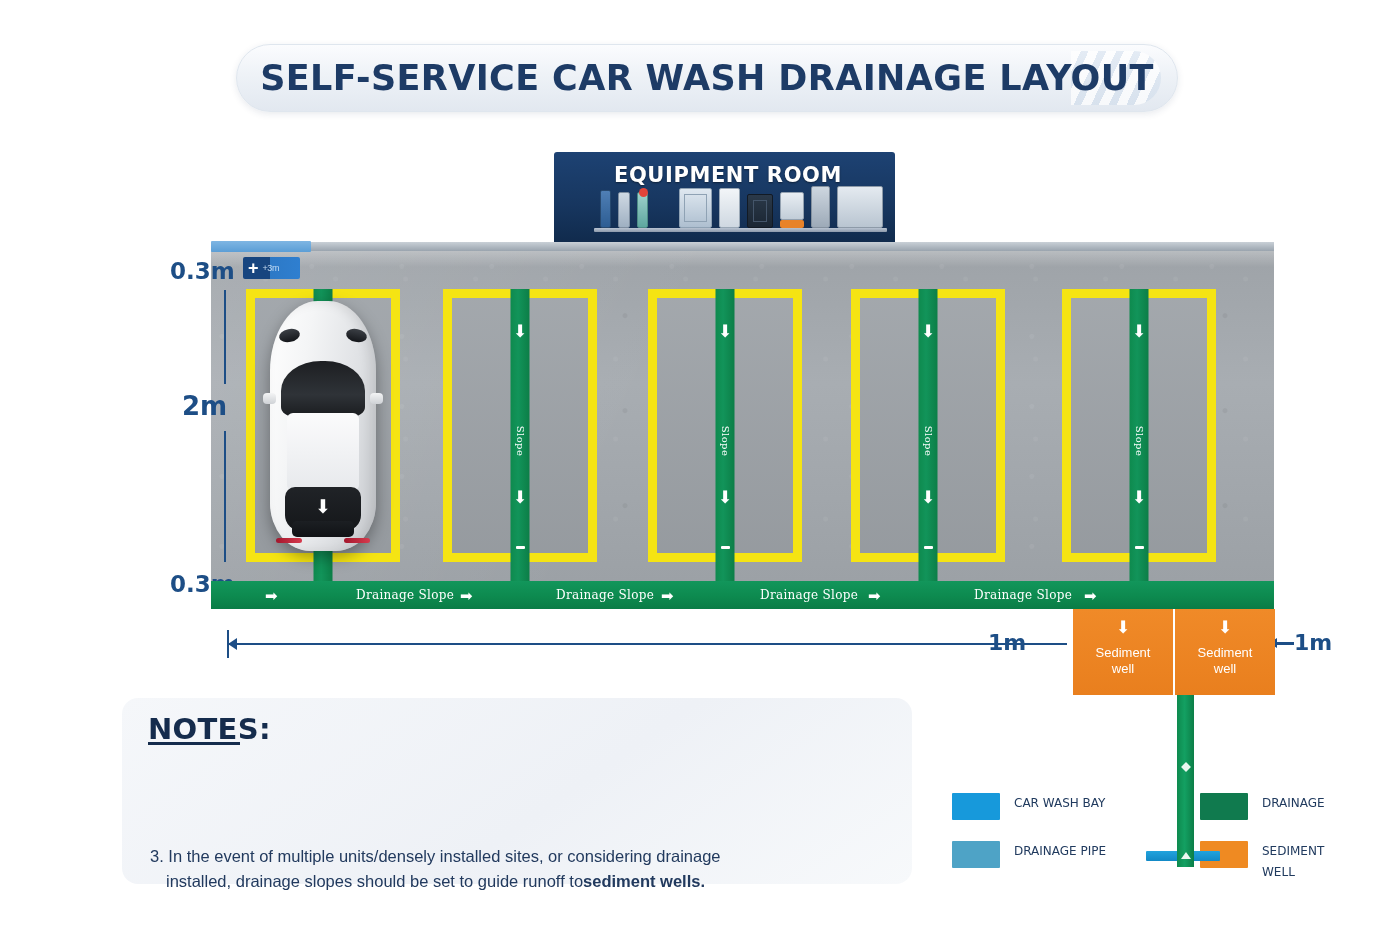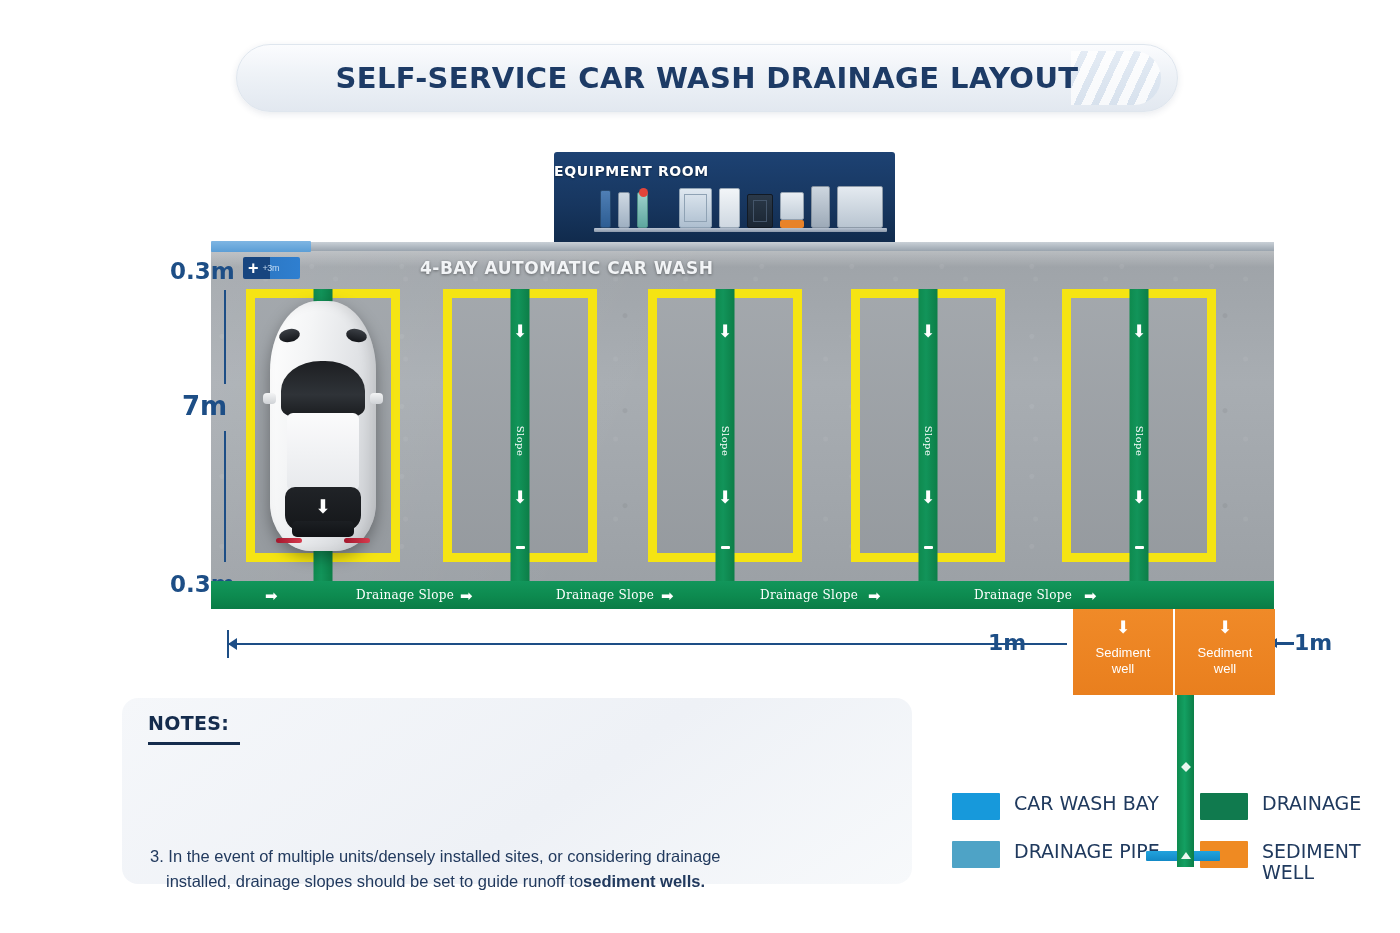--- a/index.html
+++ b/index.html
@@ -22,37 +22,37 @@
     box-shadow: 0 2px 7px rgba(30,50,90,.10);
     display: flex; align-items: center; justify-content: center;
   }
   .title-banner::after{
     content:""; position:absolute; right:16px; top:6px; bottom:6px; width:90px;
     background: repeating-linear-gradient(115deg, rgba(255,255,255,.95) 0 9px, rgba(198,214,232,.55) 9px 16px);
     border-radius: 0 30px 30px 0;
     opacity:.75;
   }
   .title-text {
-    font-size: 29px; font-weight: 700; letter-spacing: .4px;
+    font-size: 35px; font-weight: 700; letter-spacing: .4px;
     color: #1d3b66; white-space: nowrap; z-index:2;
     font-family: "DejaVu Sans", sans-serif;
   }
 
   
   .equip-room {
     position: absolute; left: 554px; top: 152px;
     width: 341px; height: 92px;
     background: linear-gradient(180deg,#1d4273 0%,#17365f 58%,#102a4c 100%);
     border-radius: 3px 3px 0 0;
     overflow: hidden;
   }
   .equip-title {
-    position:absolute; left:0; right:0; top:11px;
-    color:#ffffff;
-    font-size: 14px; font-weight: 700; letter-spacing: .6px;
+    position:absolute; left:7px; right:0; top:11px;
+    text-align:center; color:#ffffff;
+    font-size: 21px; font-weight: 700; letter-spacing: .6px;
     text-shadow: 0 1px 2px rgba(0,0,0,.45);
     font-family: "DejaVu Sans", sans-serif;
   }
   .equip-shelf{
     position:absolute; left:40px; right:8px; bottom:12px; height:4px;
     background: linear-gradient(180deg,#b9c4d2,#8d9aab);
     border-radius:1px;
   }
   .equip-machines{
     position:absolute; left:46px; bottom:16px; height:44px; right:12px;
@@ -289,40 +289,40 @@
   }
 
   
   .notes{
     position:absolute; left:122px; top:698px; width:790px; height:186px;
     background:linear-gradient(145deg,#f5f7fa 0%,#eef1f6 55%,#f7f9fb 100%);
     border-radius:16px;
   }
   .notes-title{
     position:absolute; left:26px; top:14px;
-    color:#152c4d; font-size:19px; font-weight:700; letter-spacing:.3px;
+    color:#152c4d; font-size:29px; font-weight:700; letter-spacing:.3px;
     font-family:"DejaVu Sans", sans-serif;
   }
   .notes-rule{
     position:absolute; left:26px; top:44px; width:92px; height:3px; background:#152c4d;
   }
   .note-item{
     position:absolute; left:28px; right:20px;
     color:#223a5e; font-size:16.5px; line-height:22px;
   }
   .note-item b{ font-weight:700; }
   #note-1{ top:60px; } #note-2{ top:103px; } #note-3{ top:146px; }
   #note-3{ line-height:25px; }
 
   
   .legend{ position:absolute; left:952px; top:793px; width:430px; height:100px; }
   .leg-item{ position:absolute; display:flex; align-items:flex-start; }
   .leg-sw{ width:48px; height:27px; flex:none; border-radius:1px; }
   .leg-lb{
-    margin-left:14px; color:#203a5e; font-size:19px; line-height:21px;
+    margin-left:14px; color:#203a5e; font-size:12px; line-height:21px;
     font-family:"DejaVu Sans", sans-serif; white-space:pre-line;
   }
   #leg-0{ left:0; top:0; } #leg-1{ left:0; top:48px; }
   #leg-2{ left:248px; top:0; } #leg-3{ left:248px; top:48px; }
 </style>
 </head>
 <body>
 
 <div class="stage">
 
@@ -354,21 +354,20 @@
   <div class="lot">
     <div class="lot-sheen"></div>
   </div>
   <div class="top-blue-strip"></div>
 
   <div class="blue-tag">
     <span class="plus">+</span>
     <span class="tiny">+3m</span>
   </div>
 
-  <div class="bay-section-label" id="sec-4bay">4-BAY AUTOMATIC CAR WASH</div>
 
   <div class="bay" style="left:246px;">
     <div class="bay-inner"></div>
     <div class="drain-strip">
       <div class="arrow-down" style="top:32px;">⬇</div>
       <div class="drain-vtext">Slope</div>
       <div class="arrow-down" style="top:198px;">⬇</div>
       <div class="drain-tick"></div>
     </div>
     <div class="car-wrap">
@@ -457,21 +456,21 @@
   <div class="vpipe">
     <div class="vdot"></div>
     <div class="vtip"></div>
   </div>
   <div class="hpipe"></div>
 
   <div class="dim-col">
     <div class="serif-cap" style="top:0;"></div>
     <div class="dim-txt" style="left:0; top:12px; font-size:23px;">0.3m</div>
     <div class="dim-line-v" style="top:44px; height:94px;"></div>
-    <div class="dim-txt" style="left:12px; top:145px; font-size:26px;">7m</div>
+    <div class="dim-txt" style="left:12px; top:145px; font-size:26px;">2m</div>
     <div class="dim-line-v" style="top:185px; height:131px;"></div>
     <div class="dim-txt" style="left:0; top:325px; font-size:23px;">0.3m</div>
     <div class="serif-cap" style="top:345px;"></div>
   </div>
 
   <div class="dim-h-cap"></div>
   <div class="dim-h"></div>
   <div class="dim-1m-mid">1m</div>
   <div class="dim-dash-mid"></div>
   <div class="dim-arrow-right"></div>

